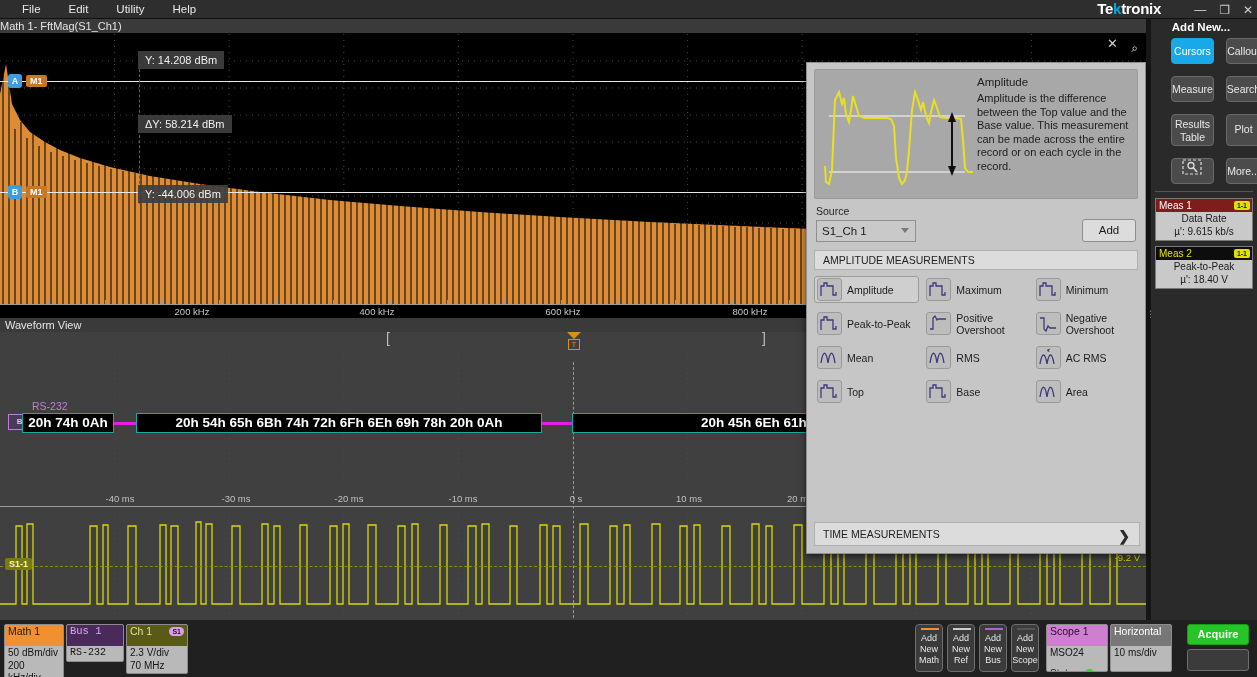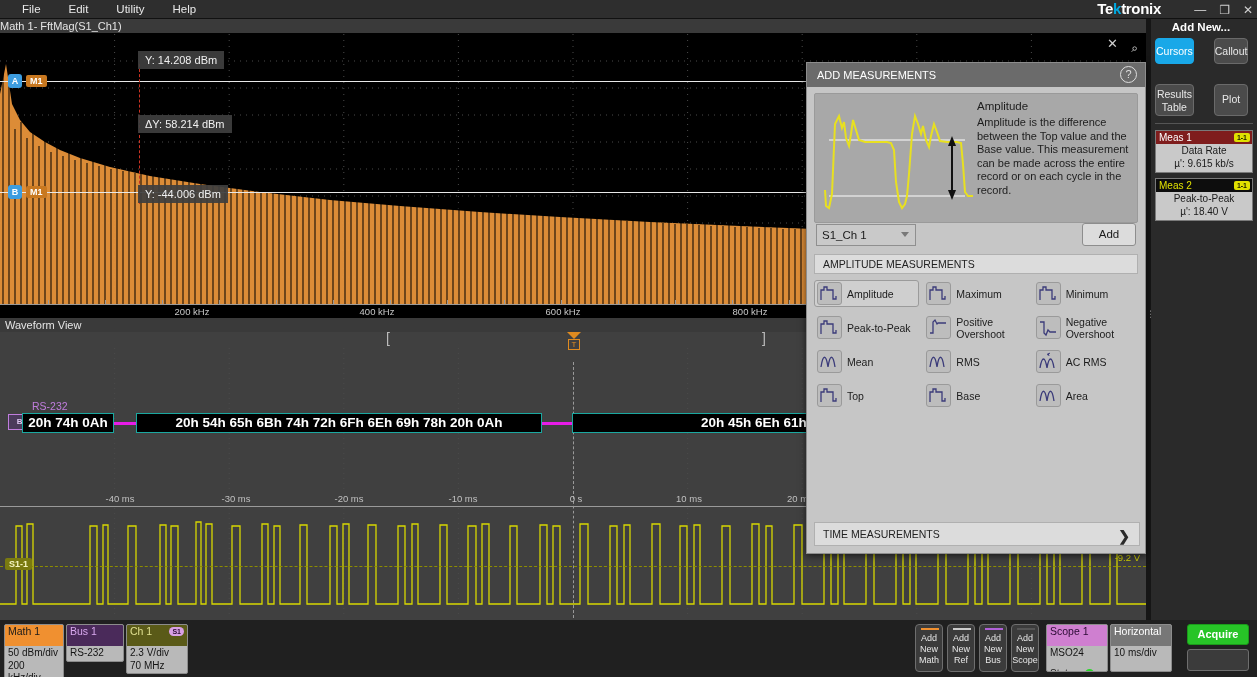--- a/index.html
+++ b/index.html
@@ -173,21 +173,21 @@
   .ap-timebar {
     position: absolute; left: 7px; bottom: 7px; width: 326px; height: 24px;
     background: #dcdcdc; border: 1px solid #b0b0b0; color: #222; font-size: 10.5px;
     padding-left: 8px; line-height: 23px;
   }
   .ap-timebar .chev { position: absolute; right: 9px; top: 2px; color: #2a2a2a; font-size: 14px; font-weight: bold; }
 
   
   .sidebar { position: absolute; left: 1151px; top: 19px; width: 106px; height: 601px; background: #2a2a2a; }
   .sb-title { text-align: center; color: #fff; font-size: 11.5px; font-weight: bold; padding: 2px 6px 5px 0; }
-  .sb-grid { display: grid; grid-template-columns: 1fr 1fr 1fr 1fr; gap: 20px; padding: 0 4px; }
+  .sb-grid { display: grid; grid-template-columns: 1fr 1fr; gap: 12px; padding: 0 20px; }
   .sb-btn {
     height: 26px; background: #4b4b4b; border: 1px solid #6a6a6a; border-radius: 4px;
     color: #e8e8e8; font-size: 10.5px; text-align: center; line-height: 24px;
   }
   .sb-btn.tall { height: 32px; line-height: 13px; padding-top: 3px; }
   .sb-btn.active { background: #19a8e8; border-color: #19a8e8; color: #fff; }
   .sb-btn.icon { display: flex; align-items: center; justify-content: center; }
   .sb-sep { height: 1px; background: #555; margin: 7px 4px 6px 4px; }
   .meas-card { margin: 0 4px 5px 4px; border: 1px solid #7a7a7a; }
   .meas-hdr { height: 13px; position: relative; padding-left: 3px; font-size: 10px; line-height: 13px; }
@@ -607,44 +607,41 @@
       <div class="vlbl" style="top:2px;">-2.3 V</div>
       <div class="vlbl" style="top:16px;">-4.6 V</div>
       <div class="vlbl" style="top:30px;">-6.9 V</div>
       <div class="vlbl" style="top:44px;">-9.2 V</div>
     </div>
   </div>
 
   <div class="handle">⋮</div>
 
   <div class="ampanel">
-    <div class="ap-head">
-      <span>ADD MEASUREMENTS</span>
-      <div class="ap-help">?</div>
-    </div>
 
     <div class="ap-preview">
       <svg class="ap-prev-svg" viewBox="0 0 160 130">
         <line x1="14" y1="46" x2="150" y2="46" stroke="#e0e0e0" stroke-width="1.4"></line>
         <line x1="14" y1="102" x2="150" y2="102" stroke="#e0e0e0" stroke-width="1.4"></line>
         <path d="M10,96 L11,112 L14,114 L17,100 L20,30 L24,22 L27,34 L29,28 L31,44 L34,52
                  L36,40 L38,26 L41,36 L44,46 L50,48 L62,48 L72,48 L76,49 L79,56 L81,88
                  L84,108 L87,114 L90,110 L92,102 L94,80 L97,40 L100,22 L103,30 L106,40
                  L108,32 L111,46 L114,53 L116,42 L119,30 L122,38 L125,47 L132,48 L142,48
                  L146,49 L148,70 L150,98 L153,102 L158,102" fill="none" stroke="#e8e020" stroke-width="2"></path>
         <line x1="137" y1="48" x2="137" y2="100" stroke="#111" stroke-width="2"></line>
         <polygon points="137,42 133,52 141,52" fill="#111"></polygon>
         <polygon points="137,106 133,96 141,96" fill="#111"></polygon>
       </svg>
       <div class="ap-prev-text">
         <div class="ap-prev-title">Amplitude</div>
         <div class="ap-prev-desc">Amplitude is the difference between the Top value and the Base value. This measurement can be made across the entire record or on each cycle in the record.</div>
       </div>
     </div>
 
+    <div class="ap-src-label">Source</div>
     <div class="ap-srcrow">
       <div class="ap-select">
         <span>S1_Ch 1</span>
         <span class="caret"></span>
       </div>
       <div class="ap-add">Add</div>
     </div>
 
     <div class="ap-section">AMPLITUDE MEASUREMENTS</div>
 
@@ -805,21 +802,21 @@
   <div class="botbar">
     <div class="badge" style="left:4px; width:60px;">
       <div class="badge-hdr" style="background:#f09030; color:#1a1a1a;">Math 1</div>
       <div class="badge-body">
         <div>50 dBm/div</div>
         <div>200 kHz/div</div>
         <div>FFTmag(S...</div>
       </div>
     </div>
 
-    <div class="badge" style="left:66px; width:58px;">
+    <div class="badge" style="left:66px; width:58px;font-family:Liberation Mono, monospace;">
       <div class="badge-hdr" style="background:#4a2a5a; color:#d8a8ee;">Bus 1</div>
       <div class="badge-body">
         <div>RS-232</div>
       </div>
     </div>
 
     <div class="badge" style="left:126px; width:62px;">
       <div class="badge-hdr" style="background:#5a5a18; color:#e0e090;">
         <span>Ch 1</span>
         <span class="mini-tag">S1</span>

